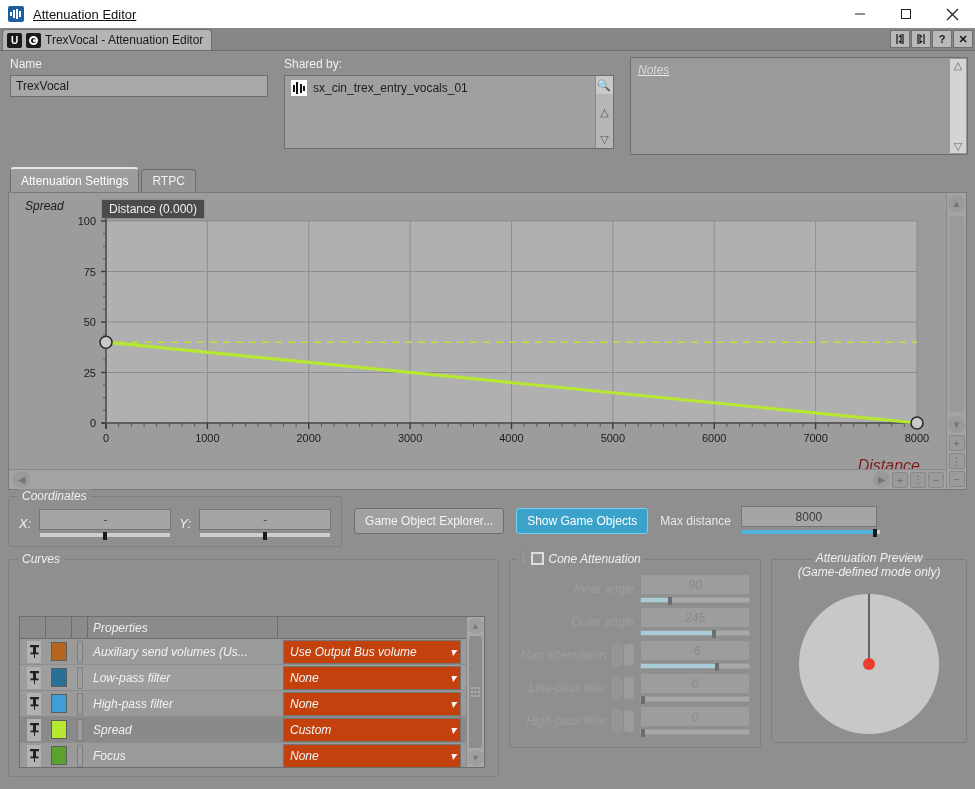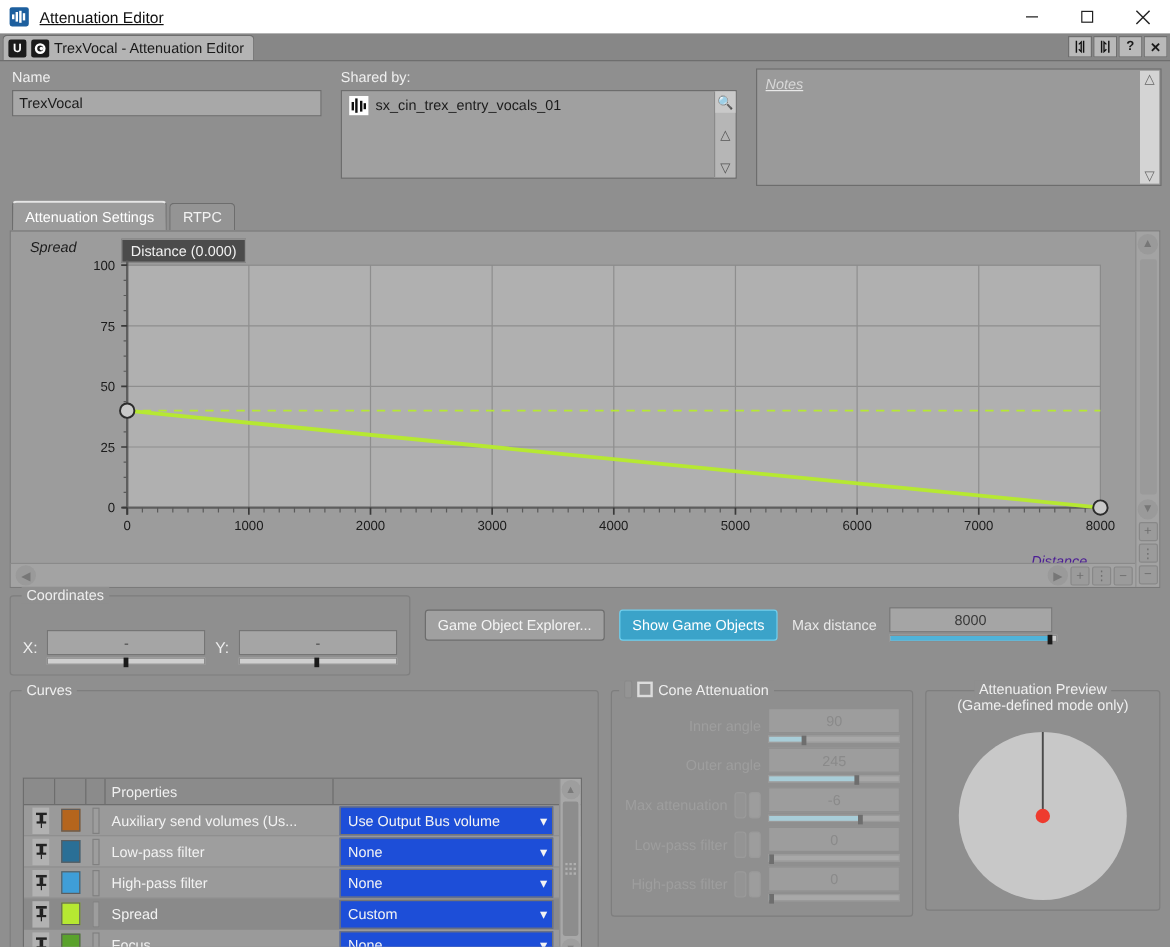--- a/index.html
+++ b/index.html
@@ -120,21 +120,21 @@
     margin: 0 8px; height: 298px; background: #9c9c9c;
     border: 1px solid #7a7a7a; position: relative;
   }
   .yaxis-label { position: absolute; left: 16px; top: 6px; font-style: italic; font-size: 12px; color: #1c1c1c; }
   .tooltip-box {
     position: absolute; left: 92px; top: 6px; background: #4b4b4b; color: #f0f0f0;
     border: 1px solid #8f8f8f; font-size: 12px; padding: 2px 7px;
   }
   .plot-wrap { position: absolute; left: 0; top: 0; right: 20px; bottom: 38px; }
   .plot-svg { position: absolute; left: 0; top: 0; }
-  .xaxis-label { position: absolute; right: 60px; bottom: 14px; font-style: italic; font-size: 12px; color: #4c1d95; }
+  .xaxis-label { position: absolute; right: 46px; bottom: 14px; font-style: italic; font-size: 16px; color: #7f1d1d; }
   .vscroll {
     position: absolute; right: 0; top: 0; width: 20px; bottom: 0;
     background: #a3a3a3; border-left: 1px solid #8a8a8a;
     display: flex; flex-direction: column; align-items: center;
   }
   .vs-thumb { width: 14px; flex: 1; background: #9a9a9a; margin: 2px 0; border-radius: 2px; }
   .rbtn {
     width: 16px; height: 16px; background: #9b9b9b; border: 1px solid #888;
     color: #6f6f6f; display: flex; align-items: center; justify-content: center;
     font-size: 11px; margin-bottom: 2px; border-radius: 2px;
@@ -145,21 +145,22 @@
     position: absolute; left: 0; right: 20px; bottom: 0; height: 20px;
     background: #a3a3a3; border-top: 1px solid #8a8a8a;
     display: flex; align-items: center; justify-content: flex-end; padding-right: 2px; gap: 2px;
   }
   .hscroll .left-arrow { position:absolute; left: 4px; }
 
   
   .midrow { display: flex; align-items: flex-start; padding: 6px 8px 0 8px; gap: 12px; }
   .grp {
     border: 1px solid #7e7e7e; border-radius: 3px; position: relative;
-    padding: 28px 10px 8px 10px;
+    padding: 12px 10px 8px 10px;
+    font-style: italic;
   }
   .grp > .grp-title {
     position: absolute; top: -8px; left: 9px; background: #8f8f8f;
     padding: 0 4px; font-size: 12px; color: #efefef;
   }
   .coord-inner { display: flex; align-items: center; gap: 8px; }
   .coord-lbl { font-size: 13px; color: #efefef; }
   .slider-field { width: 132px; }
   .sf-box {
     height: 21px; background: #a5a5a5; border: 1px solid #757575;
@@ -190,21 +191,21 @@
         border-right: 1px solid #6d6d6d; }
   .tr { display: flex; height: 26px; align-items: center; border-bottom: 1px solid #8d8d8d; }
   .tr.alt { background: #9e9e9e; }
   .tr.sel { background: #8a8a8a; }
   .td { display: flex; align-items: center; padding: 0 5px; font-size: 12px; color: #f2f2f2; height:100%;}
   .pin { width: 22px; display: flex; align-items: center; justify-content: center; background:#b2b2b2; height: 22px; margin-left:2px;}
   .swatch { width: 22px; height: 19px; border: 1px solid #5d5d5d; }
   .gripcol { width: 14px; height: 100%; display:flex; align-items:center; justify-content:center;}
   .grip { width: 8px; height: 22px; background: #9d9d9d; border: 1px solid #808080; }
   .combo {
-    height: 24px; background: #1d4ed8; border: 1px solid #757575;
+    height: 24px; background: #c2410c; border: 1px solid #757575;
     display: flex; align-items: center; justify-content: space-between;
     padding: 0 4px 0 6px; font-size: 12px; color: #f4f4f4; width: 178px;
   }
   .tbl-scroll {
     position: absolute; right: 0; top: 0; width: 18px; height: 100%;
     background: #a8a8a8; border-left: 1px solid #8a8a8a;
     display: flex; flex-direction: column; align-items: center; justify-content: space-between;
   }
   .ts-arrow { width:16px;height:16px;border-radius:50%;background:#9e9e9e;color:#7a7a7a;
     display:flex;align-items:center;justify-content:center;font-size:9px;margin:1px;}

